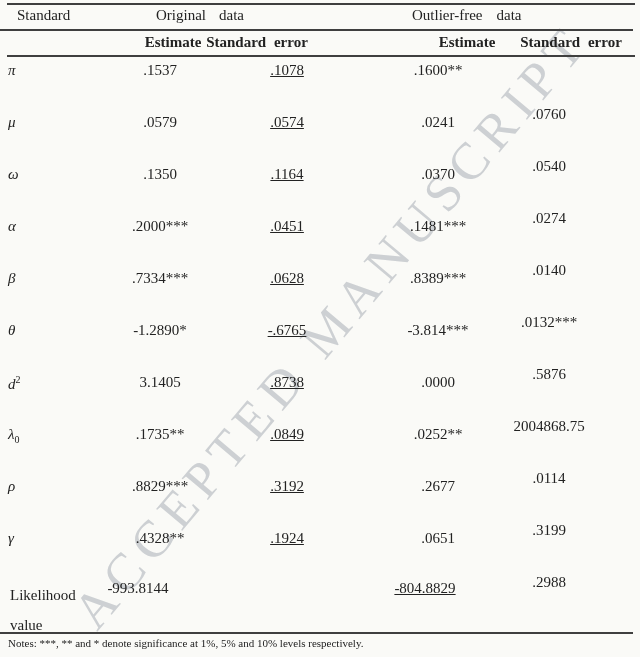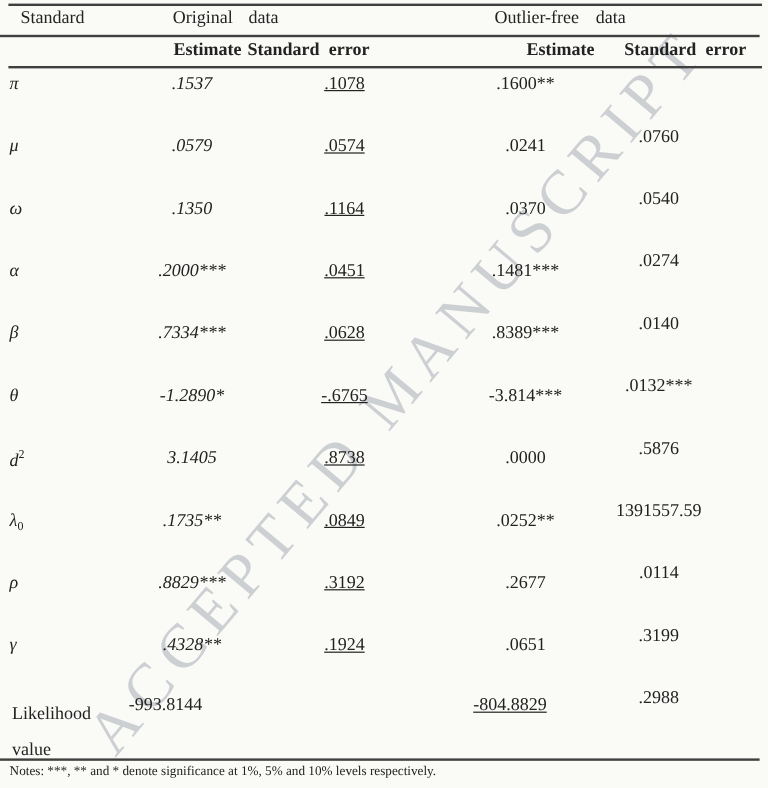--- a/index.html
+++ b/index.html
@@ -31,38 +31,38 @@
   .rule-top    { top:3px;   left:7px; width:628px; }
   .rule-mid    { top:29px;  left:0;   width:633px; }
   .rule-sub    { top:55px;  left:7px; width:628px; }
   .rule-bottom { top:632px; left:0;   width:633px; }
 
   .layer { position:absolute; inset:0; z-index:1; }
 
   
   .h-variable { position:absolute; top:7px; left:17px; }
   .h-group { position:absolute; top:7px; display:inline-flex; white-space:nowrap; }
-  .h-group1 { left:144px;text-align:right; }
+  .h-group1 { left:156px;text-align:right; }
   .h-group1 .w2 { margin-left:13px; }
   .h-group2 { left:412px;justify-content:space-between; }
   .h-group2 .w2 { margin-left:14px; }
 
   
   .h2 { position:absolute; top:34px; transform:translateX(-50%); white-space:nowrap; word-spacing:4px;font-weight:bold; }
   .h2-est1 { left:173px; }
   .h2-se1  { left:257px; }
   .h2-est2 { left:467px; }
   .h2-se2  { left:571px; }
 
   
   .row { position:absolute; left:0; width:640px; height:22px; }
   .c-sym { position:absolute; left:8px; font-style:italic; white-space:nowrap; }
   .c-sym sup, .c-sym sub { font-style:normal; font-size:10px; }
   .cell { position:absolute; transform:translateX(-50%); white-space:nowrap; }
-  .c-est1 { left:160px;font-style:italic; }
+  .c-est1 { left:160px; }
   .c-se1  { left:287px;text-decoration:underline; }
   .c-est2 { left:438px; }
   .c-se2  { left:549px;margin-top:44px; }
 
   
   .lik-label { position:absolute; left:10px; top:580px; line-height:30px; }
   .lik-label div { height:30px; }
   .lik-est1 { position:absolute; top:580px; left:138px; transform:translateX(-50%); }
   .lik-est2 { position:absolute; top:580px; left:425px; transform:translateX(-50%);text-decoration:underline; }
 
@@ -139,21 +139,21 @@
           <span class="cell c-est1">-1.2890*</span>
           <span class="cell c-se1">-.6765</span>
           <span class="cell c-est2">-3.814***</span>
           <span class="cell c-se2">.5876</span>
         </div>
         <div class="row" style="top: 374px;">
           <span class="c-sym"><span>d</span><sup>2</sup></span>
           <span class="cell c-est1">3.1405</span>
           <span class="cell c-se1">.8738</span>
           <span class="cell c-est2">.0000</span>
-          <span class="cell c-se2">1391557.59</span>
+          <span class="cell c-se2">2004868.75</span>
         </div>
         <div class="row" style="top: 426px;">
           <span class="c-sym"><span>λ</span><sub>0</sub></span>
           <span class="cell c-est1">.1735**</span>
           <span class="cell c-se1">.0849</span>
           <span class="cell c-est2">.0252**</span>
           <span class="cell c-se2">.0114</span>
         </div>
         <div class="row" style="top: 478px;">
           <span class="c-sym"><span>ρ</span></span>

